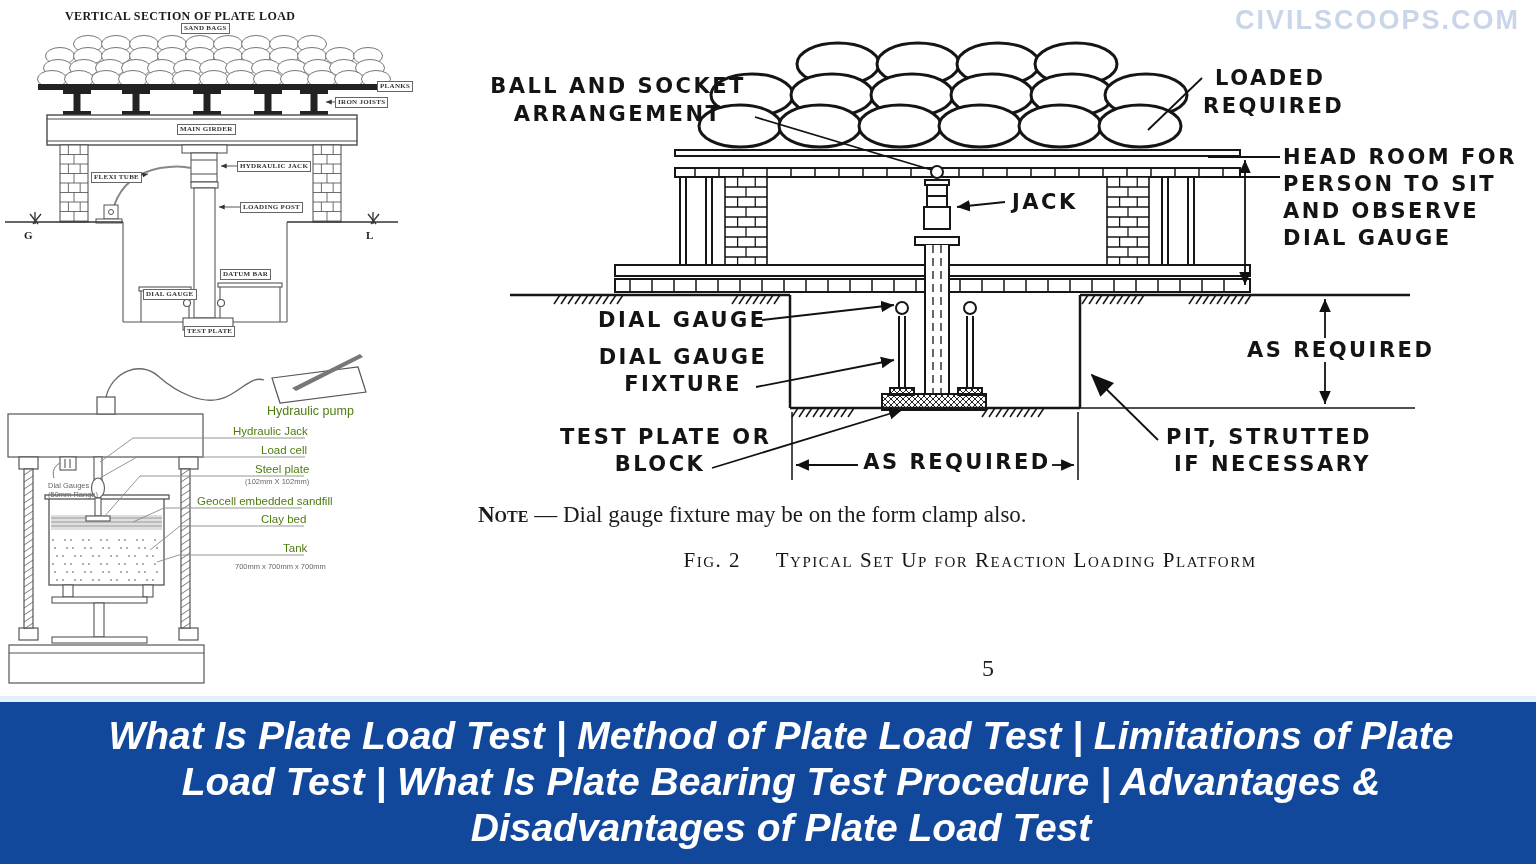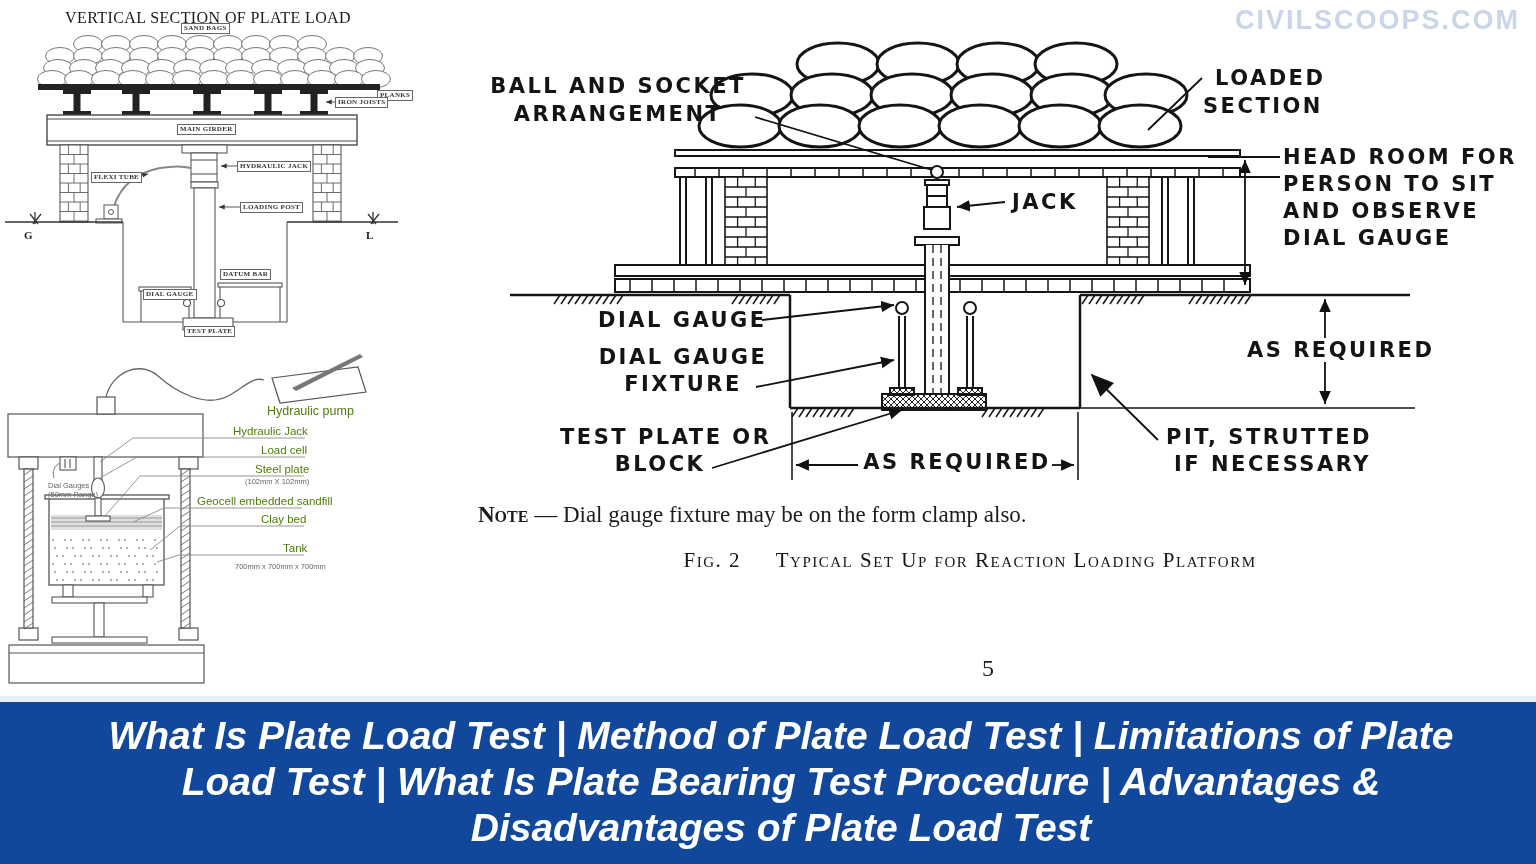--- a/index.html
+++ b/index.html
@@ -8,21 +8,21 @@
   svg{position:absolute;}
   .abs{position:absolute;white-space:nowrap;}
   .ctr{text-align:center;}
   
   .watermark{right:16px;top:5px;font-size:27px;font-weight:bold;letter-spacing:2px;
              color:#c9d5e8;font-family:"Liberation Sans",sans-serif;margin-left:43px;}
   
   .lblbox{border:1px solid #666;background:#fff;color:#333;font-family:"Liberation Serif",serif;
           font-size:7px;line-height:9px;padding:0 2px;letter-spacing:.3px;font-weight:bold;}
   .gl{font-family:"Liberation Serif",serif;font-weight:bold;font-size:11px;color:#222;}
-  .vs-title{font-family:"Liberation Serif",serif;font-weight:normal;font-size:16px;
+  .vs-title{font-family:"Liberation Serif",serif;font-weight:bold;font-size:12px;
             letter-spacing:.4px;color:#1a1a1a;}
   
   .lbl2{font-size:11.5px;color:#4d7c0f;}
   .tiny{font-size:7.5px;color:#666;}
   
   .figlbl{font-family:"DejaVu Sans",sans-serif;font-weight:600;font-size:21px;
           letter-spacing:2.5px;color:#141414;}
   .wbg{background:#fff;padding:0 4px;}
   
   .note{font-family:"Liberation Serif",serif;font-size:23px;color:#1c1c1c;}
@@ -205,21 +205,21 @@
     <g stroke="#444" stroke-width="0.9">
       <line x1="237" y1="166" x2="221" y2="166" marker-end="url(#m1)"></line>
       <line x1="133" y1="177" x2="148" y2="174" marker-end="url(#m1)"></line>
       <line x1="240" y1="207" x2="219" y2="207" marker-end="url(#m1)"></line>
       <line x1="335" y1="102" x2="326" y2="102" marker-end="url(#m1)"></line>
     </g>
   </svg>
 
   <div class="abs vs-title ctr" style="left:65px;top:9px;width:230px">VERTICAL SECTION OF PLATE LOAD</div>
   <div class="abs lblbox" style="left:181px;top:23px">SAND BAGS</div>
-  <div class="abs lblbox" style="left:377px;top:90px">PLANKS</div>
+  <div class="abs lblbox" style="left:377px;top:81px">PLANKS</div>
   <div class="abs lblbox" style="left:335px;top:97px">IRON JOISTS</div>
   <div class="abs lblbox" style="left:177px;top:124px">MAIN GIRDER</div>
   <div class="abs lblbox" style="left:237px;top:161px">HYDRAULIC JACK</div>
   <div class="abs lblbox" style="left:91px;top:172px">FLEXI TUBE</div>
   <div class="abs lblbox" style="left:240px;top:202px">LOADING POST</div>
   <div class="abs lblbox" style="left:220px;top:269px">DATUM BAR</div>
   <div class="abs lblbox" style="left:143px;top:289px">DIAL GAUGE</div>
   <div class="abs lblbox" style="left:184px;top:326px">TEST PLATE</div>
   <div class="abs gl" style="left:24px;top:229px">G</div>
   <div class="abs gl" style="left:366px;top:229px">L</div>
@@ -669,21 +669,21 @@
       <line x1="762" y1="320" x2="894" y2="305" marker-end="url(#m3)"></line>
       <line x1="756" y1="387" x2="894" y2="360" marker-end="url(#m3)"></line>
       <line x1="712" y1="468" x2="902" y2="410" marker-end="url(#m3)"></line>
       <line x1="1158" y1="440" x2="1092" y2="375" marker-end="url(#m3s)"></line>
     </g>
   </svg>
 
   <div class="abs figlbl ctr" style="left:448px;top:102px;width:340px">ARRANGEMENT</div>
   <div class="abs figlbl ctr" style="left:448px;top:74px;width:340px">BALL AND SOCKET</div>
   <div class="abs figlbl" style="left:1215px;top:66px">LOADED</div>
-  <div class="abs figlbl" style="left:1203px;top:94px">SECTION</div>
+  <div class="abs figlbl" style="left:1203px;top:94px">REQUIRED</div>
   <div class="abs figlbl" style="left:1012px;top:190px">JACK</div>
   <div class="abs figlbl" style="left:1283px;top:145px">HEAD ROOM FOR</div>
   <div class="abs figlbl" style="left:1283px;top:172px">PERSON TO SIT</div>
   <div class="abs figlbl" style="left:1283px;top:199px">AND OBSERVE</div>
   <div class="abs figlbl" style="left:1283px;top:226px">DIAL GAUGE</div>
   <div class="abs figlbl" style="left:598px;top:308px">DIAL GAUGE</div>
   <div class="abs figlbl ctr" style="left:593px;top:345px;width:180px">DIAL GAUGE</div>
   <div class="abs figlbl ctr" style="left:593px;top:372px;width:180px">FIXTURE</div>
   <div class="abs figlbl ctr" style="left:560px;top:425px;width:200px">TEST PLATE OR</div>
   <div class="abs figlbl ctr" style="left:560px;top:452px;width:200px">BLOCK</div>

